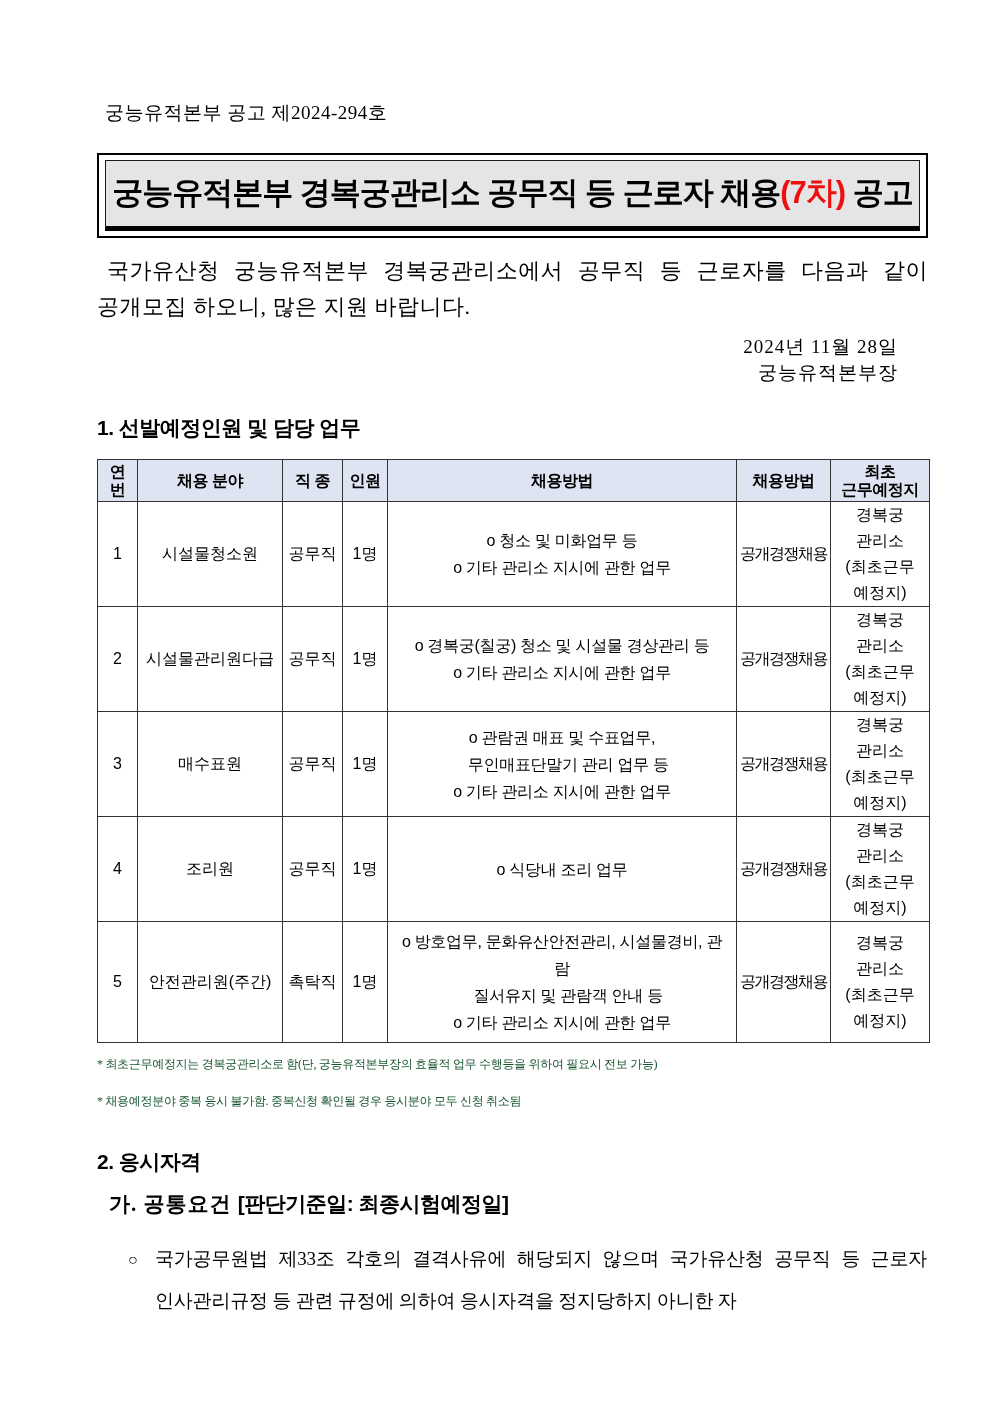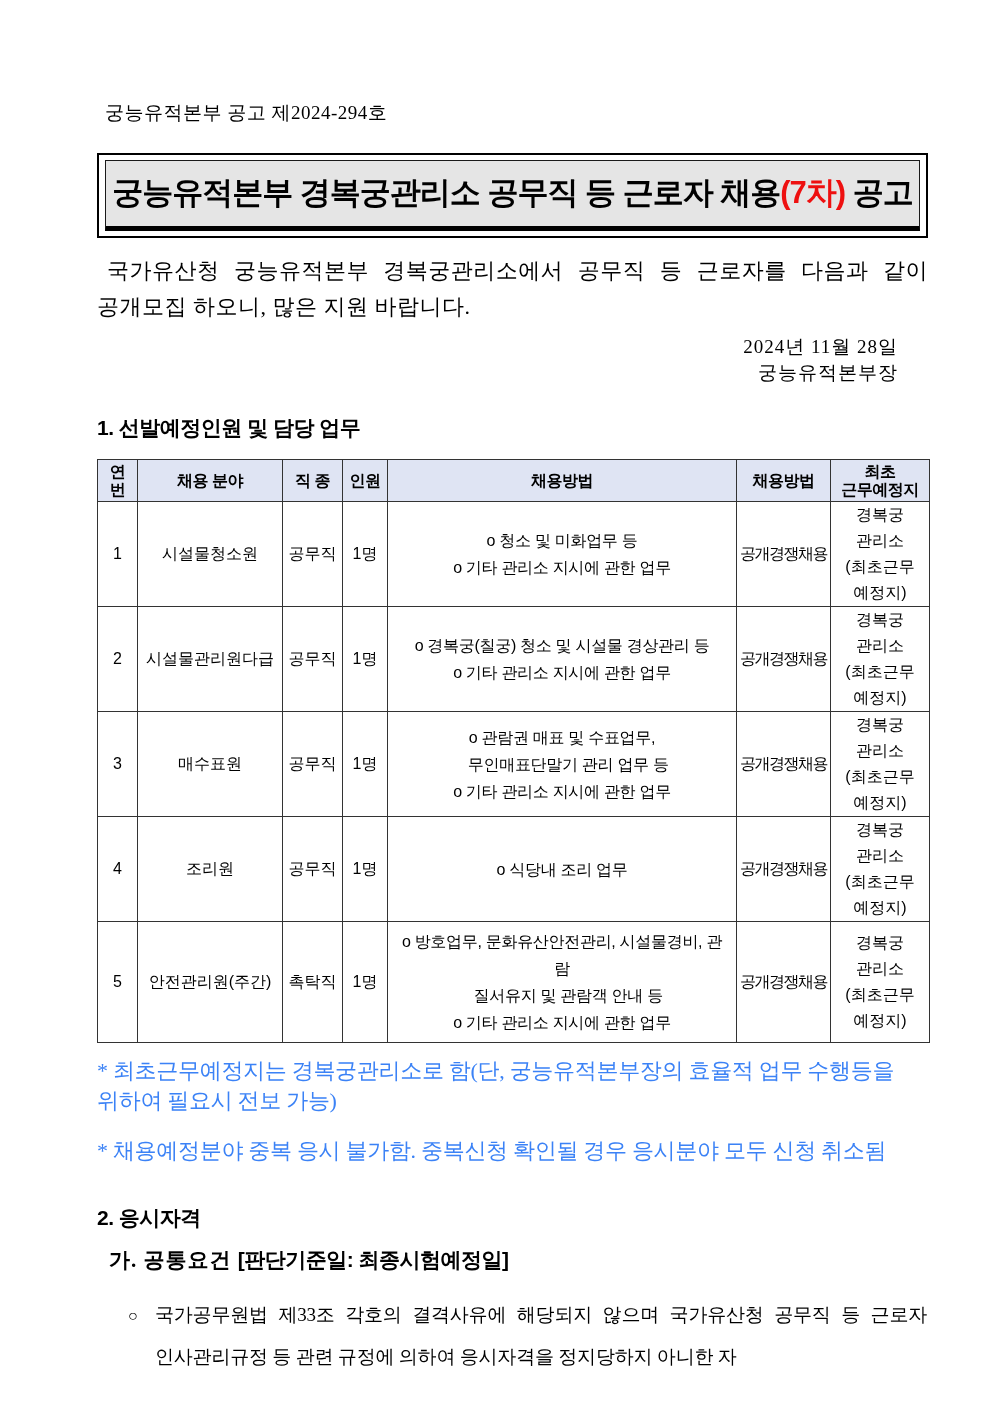--- a/index.html
+++ b/index.html
@@ -86,22 +86,22 @@
   }
   td.cell-method { text-align:center; font-size:14px; letter-spacing:-1.5px; }
   td.cell-loc { text-align:center; white-space:pre-line; line-height:26px; }
   tr.row-1 { height:95px; }
   tr.row-2 { height:93px; }
   tr.row-3 { height:92px; }
   tr.row-4 { height:90px; }
   tr.row-5 { height:105px; }
 
   .footnote {
-    color:#3b82f6;
-    font-size:22px;
+    color:#14532d;
+    font-size:12px;
     letter-spacing:-0.3px;
     margin-top:13px;
     word-break:keep-all;
   }
   .footnote-sub { margin-top:7px; padding-left:18px; }
   .footnote-gap { margin-top:20px; }
 
   .sub-heading { margin-top:14px; padding-left:12px; font-size:21px; }
   .sub-serif { font-weight:bold; letter-spacing:1px; }
   .sub-bracket { font-family:"Liberation Sans", sans-serif; font-weight:bold; letter-spacing:-0.5px; }

